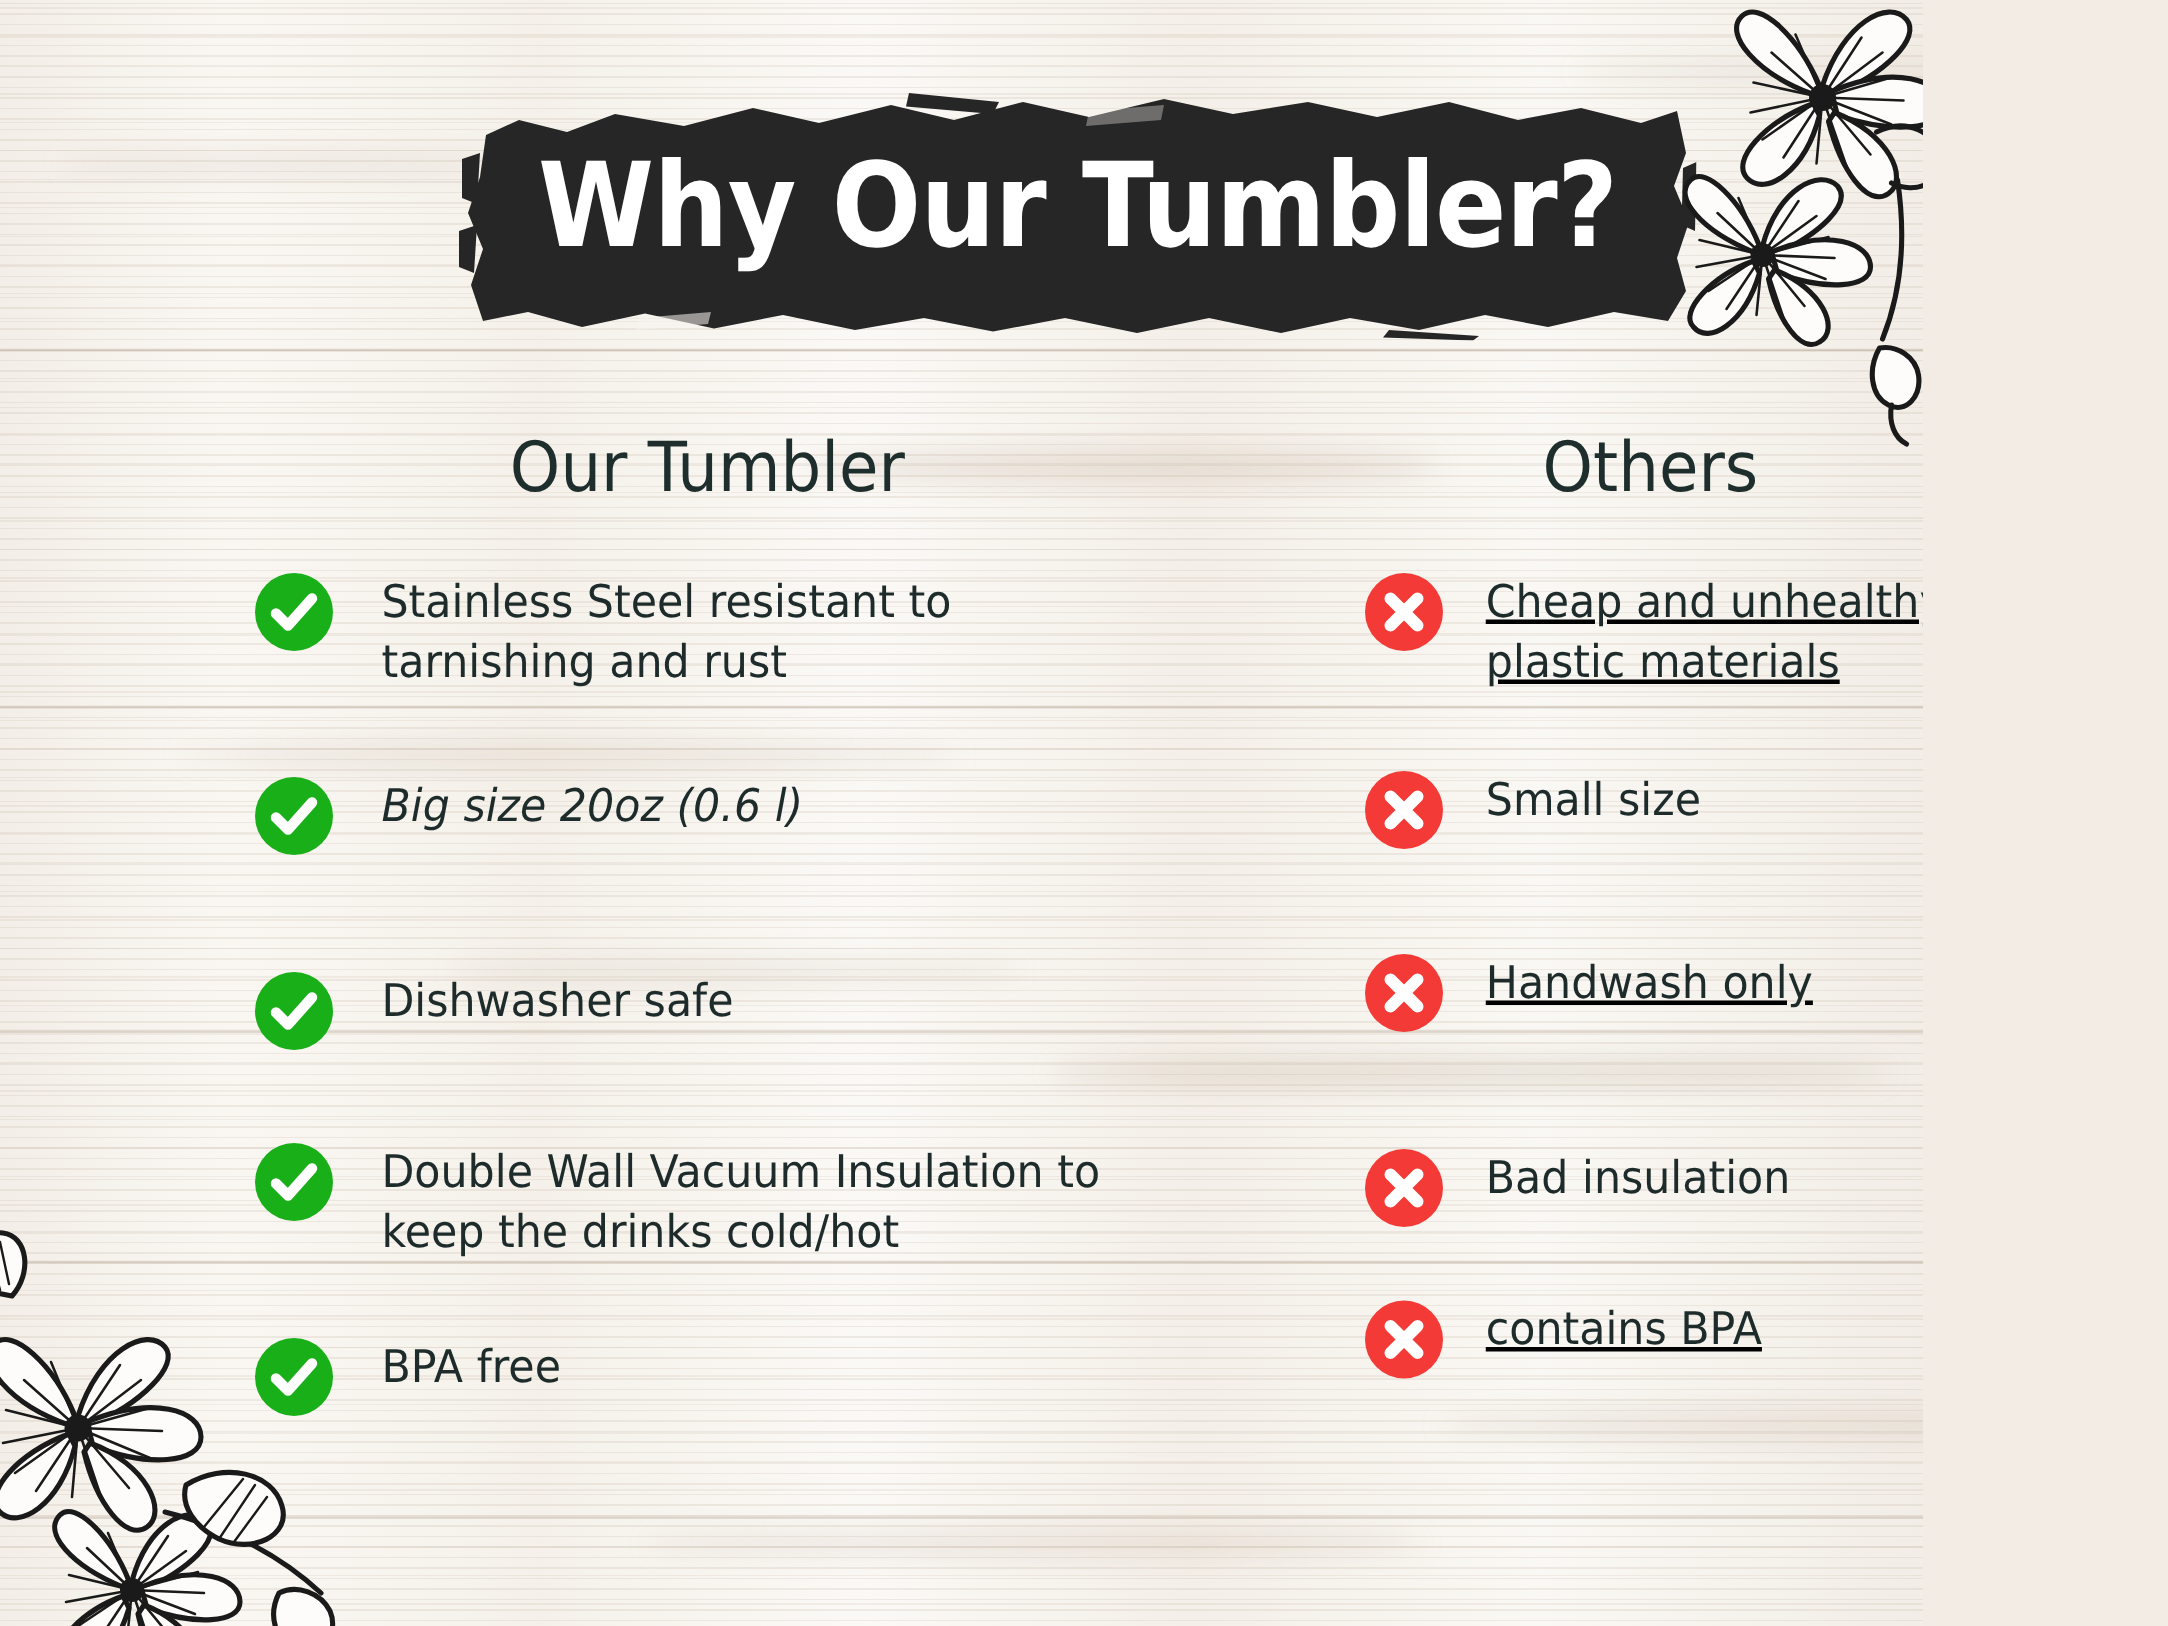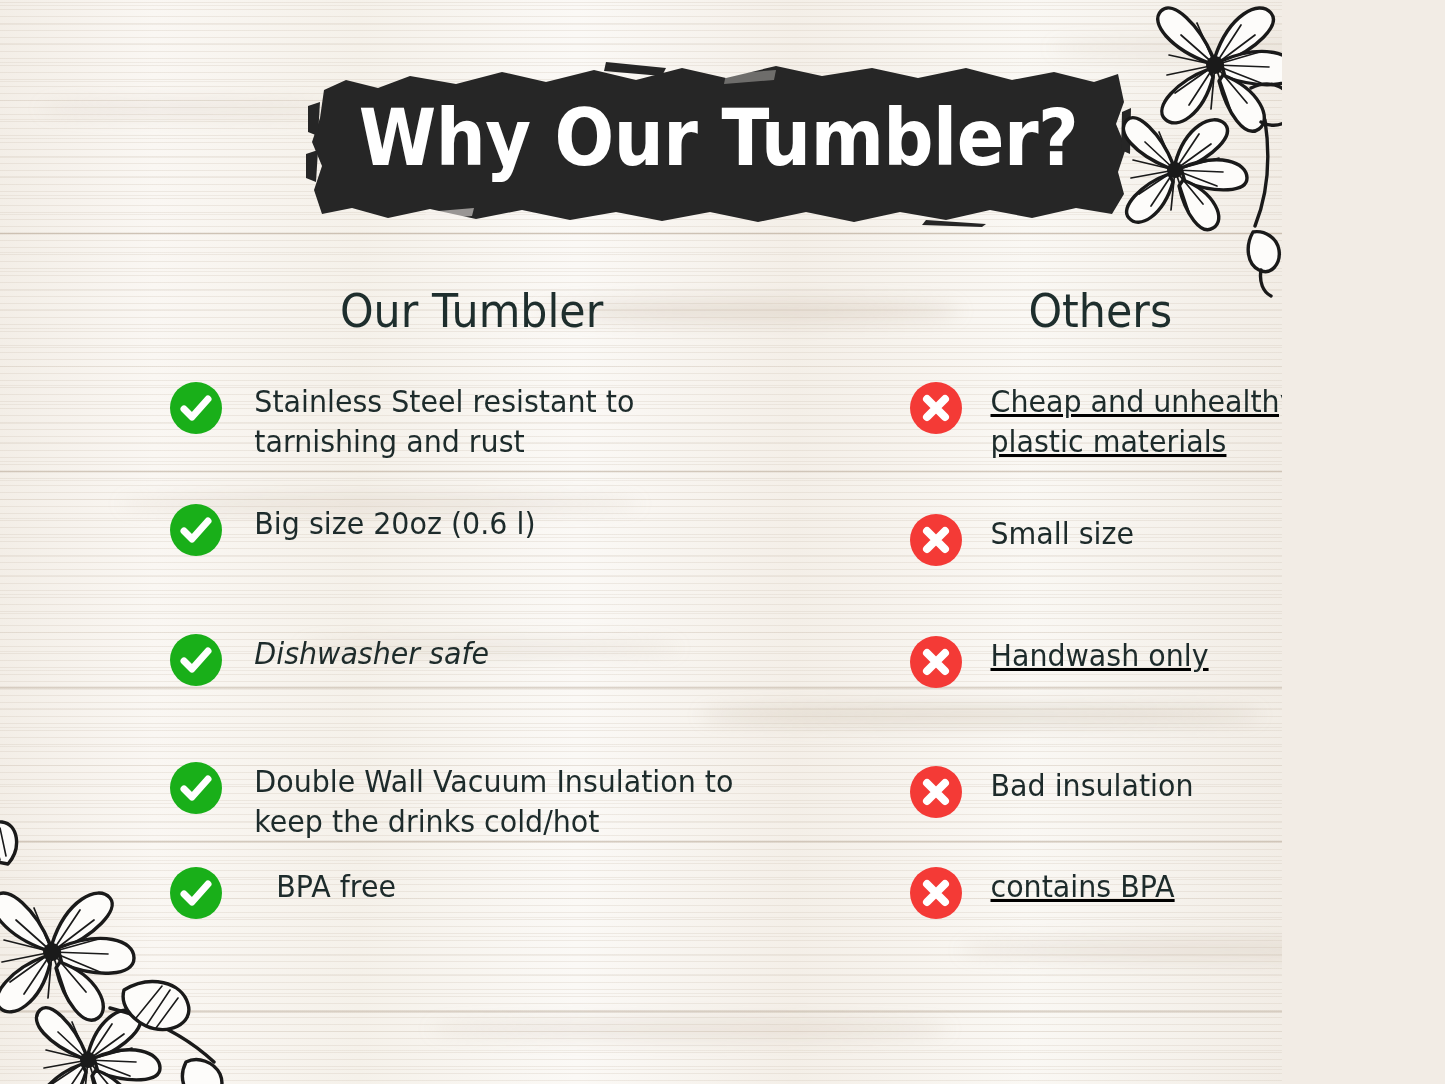--- a/index.html
+++ b/index.html
@@ -201,46 +201,46 @@
   <div class="col" id="col-left">
     <div class="row" style="top:12px;">
       <span class="icon ok">
         <svg viewBox="0 0 52 52">
             <path d="M14 27 L22 35 L38 17" stroke="#ffffff" stroke-width="7" stroke-linecap="round" stroke-linejoin="round" fill="none"></path>
           </svg>
       </span>
       <span class="row-text">Stainless Steel resistant to
 tarnishing and rust</span>
     </div>
-    <div class="row" style="top:134px;">
+    <div class="row" style="top:148px;font-style:italic;">
       <span class="icon ok">
         <svg viewBox="0 0 52 52">
             <path d="M14 27 L22 35 L38 17" stroke="#ffffff" stroke-width="7" stroke-linecap="round" stroke-linejoin="round" fill="none"></path>
           </svg>
       </span>
       <span class="row-text">Big size 20oz (0.6 l)</span>
     </div>
-    <div class="row" style="top:264px;font-style:italic;">
+    <div class="row" style="top:278px;">
       <span class="icon ok">
         <svg viewBox="0 0 52 52">
             <path d="M14 27 L22 35 L38 17" stroke="#ffffff" stroke-width="7" stroke-linecap="round" stroke-linejoin="round" fill="none"></path>
           </svg>
       </span>
       <span class="row-text">Dishwasher safe</span>
     </div>
     <div class="row" style="top:392px;">
       <span class="icon ok">
         <svg viewBox="0 0 52 52">
             <path d="M14 27 L22 35 L38 17" stroke="#ffffff" stroke-width="7" stroke-linecap="round" stroke-linejoin="round" fill="none"></path>
           </svg>
       </span>
       <span class="row-text">Double Wall Vacuum Insulation to
 keep the drinks cold/hot</span>
     </div>
-    <div class="row" style="top:497px;gap:22px;">
+    <div class="row" style="top:522px;">
       <span class="icon ok">
         <svg viewBox="0 0 52 52">
             <path d="M14 27 L22 35 L38 17" stroke="#ffffff" stroke-width="7" stroke-linecap="round" stroke-linejoin="round" fill="none"></path>
           </svg>
       </span>
       <span class="row-text">BPA free</span>
     </div>
   </div>
 
   <div class="col" id="col-right">

